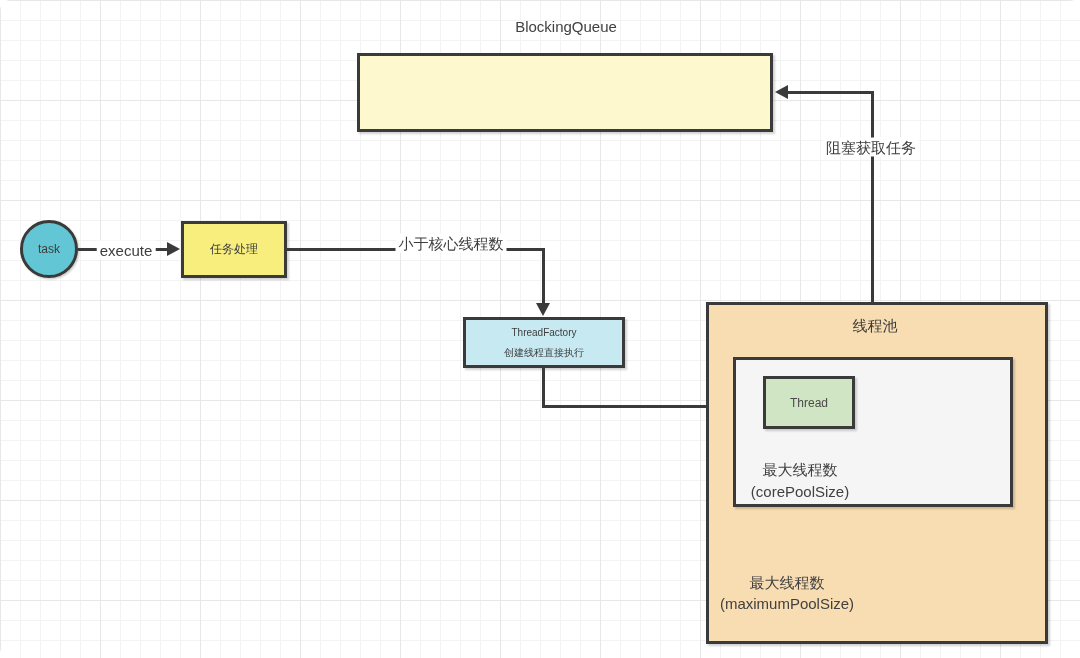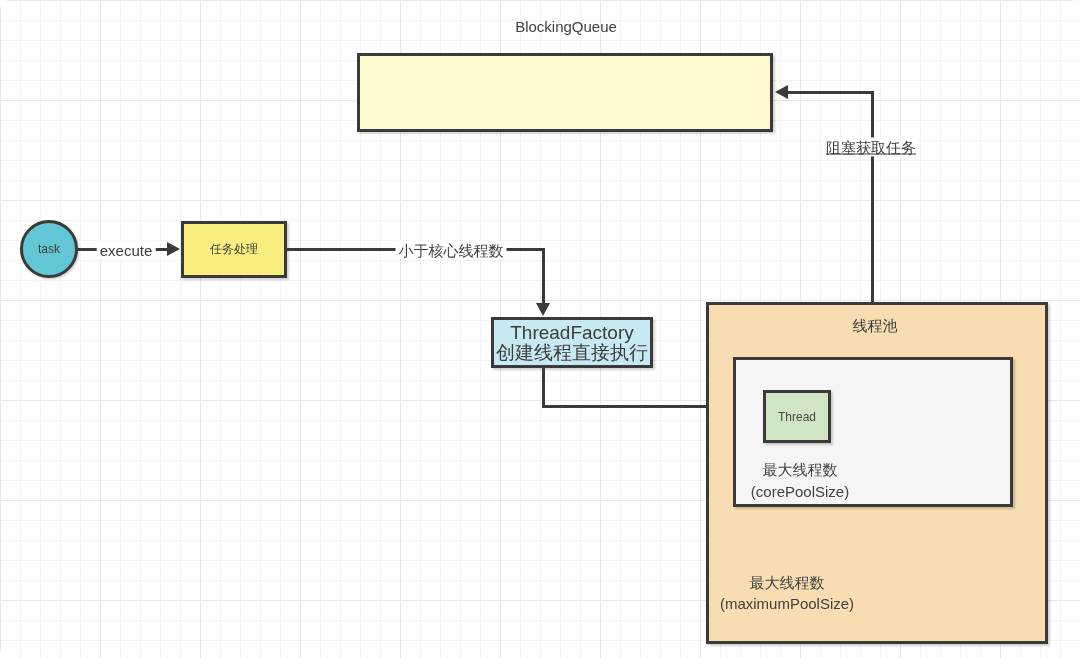--- a/index.html
+++ b/index.html
@@ -28,24 +28,24 @@
     display: flex;
     align-items: center;
     justify-content: center;
     text-align: center;
     font-size: 12px;
     box-shadow: 1.5px 1.5px 2px rgba(0,0,0,0.18);
   }
   .queue-box      { left: 357px; top: 53px;  width: 416px; height: 79px;  background: var(--queue_fill, #fdf8cd); }
   .task-circle    { left: 20px;  top: 220px; width: 58px;  height: 58px;  border-radius: 50%; background: var(--task_fill, #63c6d5); }
   .process-box    { left: 181px; top: 221px; width: 106px; height: 57px;  background: var(--process_fill, #f8ee7d); justify-content: center; }
-  .factory-box    { left: 463px; top: 317px; width: 162px; height: 51px;  background: var(--factory_fill, #c7e9f2); font-size: 19px; line-height: 20px; margin-left: 28px; }
+  .factory-box    { left: 463px; top: 317px; width: 162px; height: 51px;  background: var(--factory_fill, #c7e9f2); font-size: 10px; line-height: 20px; }
   .pool-box       { left: 706px; top: 302px; width: 342px; height: 342px; background: var(--pool_fill, #f8dcb2); align-items: flex-start; }
   .core-box       { left: 733px; top: 357px; width: 280px; height: 150px; background: var(--core_fill, #f5f5f5); }
-  .thread-box     { left: 763px; top: 390px; width: 68px;  height: 53px;  background: var(--thread_fill, #cfe5c3); color: #4a4a4a; text-align: center; }
+  .thread-box     { left: 763px; top: 376px; width: 92px;  height: 53px;  background: var(--thread_fill, #cfe5c3); color: #4a4a4a; text-align: center; }
 
   .free-label {
     position: absolute;
     font-size: 15px;
     color: #414141;
     text-align: center;
     white-space: nowrap;
   }
   .queue-title   { left: 451px; top: 18px; width: 230px; }
   .pool-title    { left: 820px; top: 317px; width: 110px; color: #3c3c3c; }
@@ -87,21 +87,21 @@
   <div class="arrowhead arrow-right" style="left:167px; top:242px;"></div>
   <div class="edge-label" style="left:126px; top:250px;">execute</div>
 
   <div class="node process-box">
     <span>任务处理</span>
   </div>
 
   <div class="line" style="left:287px; top:248px; width:258px; height:3px;"></div>
   <div class="line" style="left:542px; top:248px; width:3px; height:57px;"></div>
   <div class="arrowhead arrow-down" style="left:536px; top:303px;"></div>
-  <div class="edge-label" style="left:451px; top:250px;">小于核心线程数</div>
+  <div class="edge-label" style="left:451px; top:243px;">小于核心线程数</div>
 
   <div class="node factory-box">
     <div>
       <div>ThreadFactory</div>
       <div>创建线程直接执行</div>
     </div>
   </div>
 
   <div class="line" style="left:542px; top:368px; width:3px; height:40px;"></div>
   <div class="line" style="left:542px; top:405px; width:210px; height:3px;"></div>
@@ -120,15 +120,15 @@
   </div>
 
   <div class="free-label max-caption">
     <div>最大线程数</div>
     <div>(maximumPoolSize)</div>
   </div>
 
   <div class="line" style="left:871px; top:91px; width:3px; height:212px;"></div>
   <div class="line" style="left:785px; top:91px; width:89px; height:3px;"></div>
   <div class="arrowhead arrow-left" style="left:775px; top:85px;"></div>
-  <div class="edge-label" style="left:871px; top:147px;text-decoration:underline;">阻塞获取任务</div>
+  <div class="edge-label" style="left:871px; top:147px;">阻塞获取任务</div>
 
 </div>
 
 </body></html>

